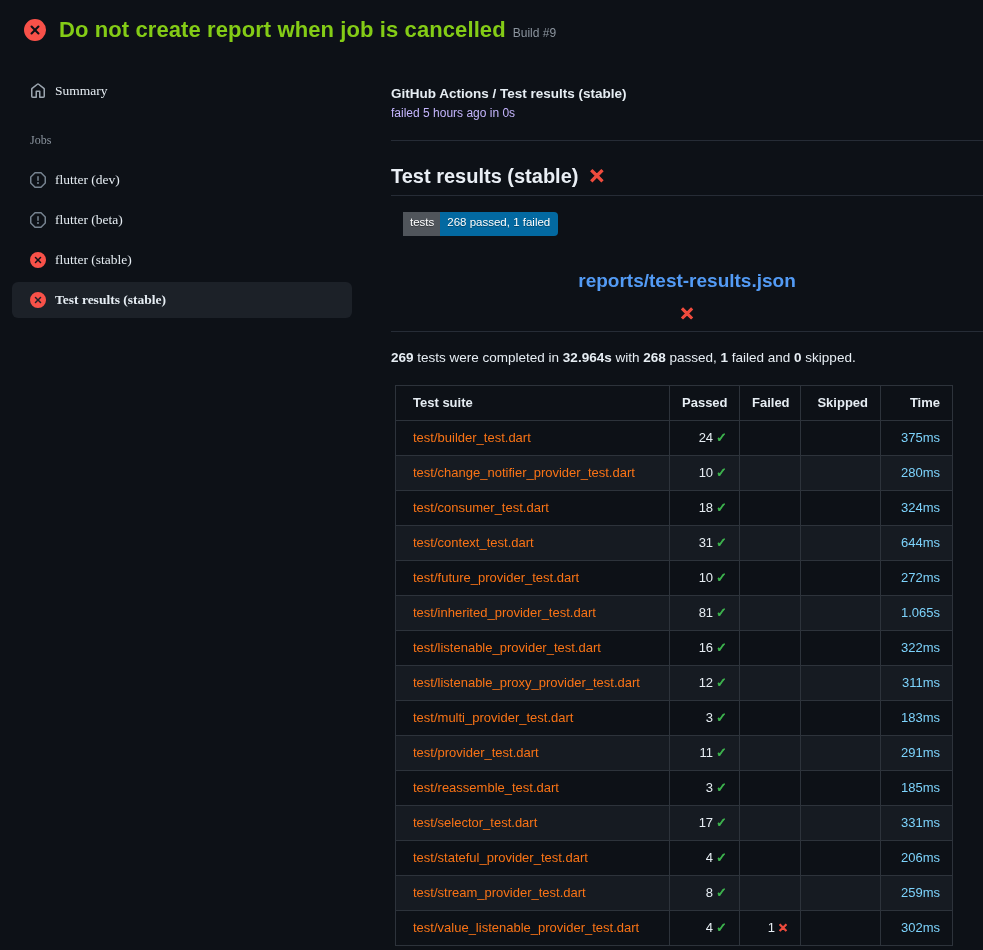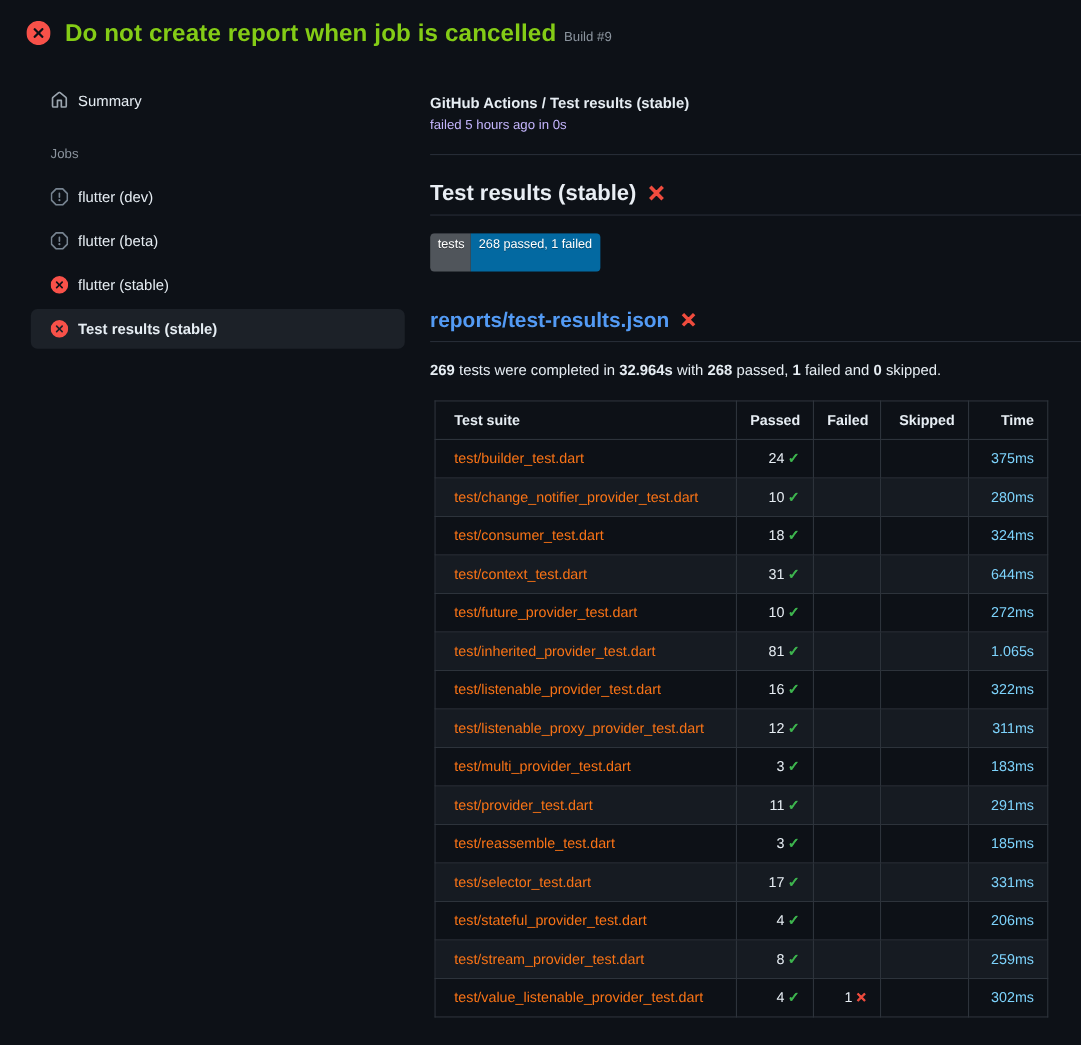--- a/index.html
+++ b/index.html
@@ -13,21 +13,21 @@
 
   
   .app-header { display: flex; align-items: center; gap: 13px; padding: 17px 24px 16px; }
   .app-header .status-icon svg { display: block; }
   .run-title { font-size: 22px; font-weight: 700; color: #84cc16; letter-spacing: .1px; }
   .run-build { font-size: 12px; font-weight: 400; color: #8b949e; margin-left: 7px; }
 
   
   .layout { display: flex; align-items: flex-start; margin-top: 14px; }
 
-  .sidebar { width: 391px; flex: 0 0 391px; padding-left: 28px; }
+  .sidebar { width: 391px; flex: 0 0 391px; padding-left: 12px; font-family: Liberation Serif, serif; }
   .side-item {
     display: flex; align-items: center; gap: 9px;
     height: 36px; padding: 0 12px 0 18px;
     border-radius: 6px; margin-bottom: 4px;
     color: #e6edf3; font-size: 13.5px; cursor: pointer;
     width: 340px;
   }
   .side-item .icon { width: 16px; height: 16px; display: inline-flex; align-items: center; justify-content: center; flex: 0 0 16px; }
   .side-item.selected { background: #1c2128; font-weight: 700; }
   .side-section-label { color: #8b949e; font-size: 12px; margin: 24px 0 14px 18px; }
@@ -40,25 +40,25 @@
 
   .h1-row { margin-top: 22px; padding-bottom: 6px; border-bottom: 1px solid #262c36;
             display: flex; align-items: center; gap: 10px; }
   .h1-row .h-title { font-size: 20px; font-weight: 700; color: #e9eef4; line-height: 26px; }
   .x-glyph { color: #f04c3e; font-weight: 900; -webkit-text-stroke: 1.3px #f04c3e; }
   .h1-row .x-glyph { font-size: 20px; }
 
   .badge { display: inline-flex; margin-top: 16px; border-radius: 4px; overflow: hidden;
            font-size: 11.5px; font-weight: 400; line-height: 1;
            text-shadow: 0 1px 0 rgba(0,0,0,.35); }
-  .badge .badge-label { background: #50555b; color: #fff; padding: 5px 6px 18px 7px; }
+  .badge .badge-label { background: #50555b; color: #fff; padding: 5px 6px 7px 7px; margin-left: 12px; }
   .badge .badge-value { background: #0369a1; color: #fff; padding: 5px 8px 5px 7px; }
 
   .h2-row { margin-top: 33px; padding-bottom: 6px; border-bottom: 1px solid #262c36;
-            display: flex; align-items: center; gap: 10px; }
+            display: flex; align-items: center; gap: 10px; flex-direction: column; }
   .h2-row .h-title { font-size: 19px; font-weight: 700; color: #539bf5; line-height: 24px; }
   .h2-row .x-glyph { font-size: 18px; }
 
   .summary-line { margin-top: 18px; font-size: 13.5px; color: #e6edf3; line-height: 16px; }
   .summary-line b { font-weight: 700; }
 
   
   table.results { border-collapse: collapse; margin-top: 19px; margin-left: 4px;
                   table-layout: fixed; width: 557px; font-size: 13px; }
   .results th, .results td { border: 1px solid #2d333b; padding: 8px 12px; line-height: 18px;

